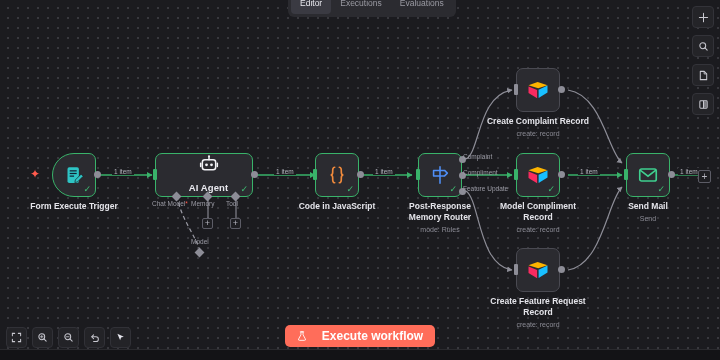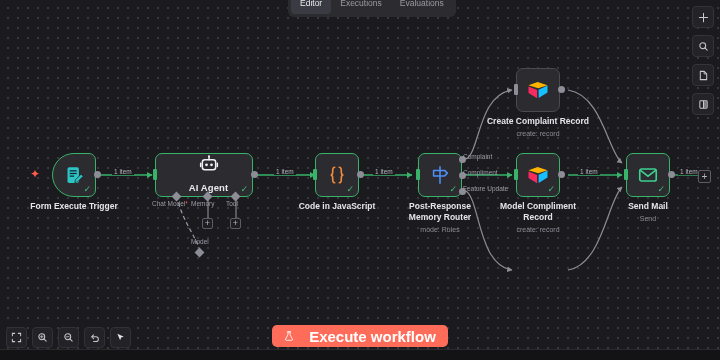--- a/index.html
+++ b/index.html
@@ -65,21 +65,21 @@
     color: #c2c2ca;
   }
   .exec-wrap {
     position: absolute; left: 0; right: 0; bottom: 1px;
     display: flex; justify-content: center;
   }
   .exec-btn {
     background: #ff6d5a; color: #ffffff;
     border: none; border-radius: 5px;
     height: 22px; padding: 0 12px;
-    font-size: 15px; font-weight: bold;
+    font-size: 12px; font-weight: bold;
     display: flex; align-items: center; gap: 15px;
     font-family: "Liberation Sans", sans-serif;
   }
   .footer-strip {
     position: absolute; left:0; bottom:0; width:720px; height:11px;
     background:#131316; border-top:1px solid #2a2a2e;
     z-index: 45;
   }
 
   
@@ -334,20 +334,35 @@
     </div>
     <div class="inport green" style="left:-2px; top:16px;"></div>
     <div class="port" style="left:42px; top:18px;"></div>
     <div class="nlabel wrap">
       <span>Model Compliment Record</span>
       <span class="nsub">create: record</span>
     </div>
   </div>
   <div class="itemlbl" style="left:578px; top:168px;">1 item</div>
 
+  <div class="node" style="left:516px; top:248px;">
+    <div class="nbox">
+      <svg width="24" height="24" viewBox="0 0 24 24">
+        <path d="M2.5 7.2L11.6 4l9.9 3.2-9.3 3.1z" fill="#fcb400"></path>
+        <path d="M12.6 11.8v8.3l8.9-5.6V7.6z" fill="#18bfff"></path>
+        <path d="M2.5 8.4v6.6l8.6 5.2v-8.3z" fill="#f82b60"></path>
+      </svg>
+    </div>
+    <div class="inport" style="left:-2px; top:16px;"></div>
+    <div class="port" style="left:42px; top:18px;"></div>
+    <div class="nlabel wrap">
+      <span>Create Feature Request Record</span>
+      <span class="nsub">create: record</span>
+    </div>
+  </div>
 
   <div class="node" style="left:626px; top:153px;">
     <div class="nbox ok">
       <svg width="22" height="22" viewBox="0 0 24 24">
         <rect x="3" y="5.5" width="18" height="13" rx="2" fill="none" stroke="#3fcf8e" stroke-width="1.8"></rect>
         <path d="M3.8 7l8.2 6.2L20.2 7" fill="none" stroke="#3fcf8e" stroke-width="1.8" stroke-linecap="round"></path>
       </svg>
       <span class="check">✓</span>
     </div>
     <div class="inport green" style="left:-2px; top:16px;"></div>

